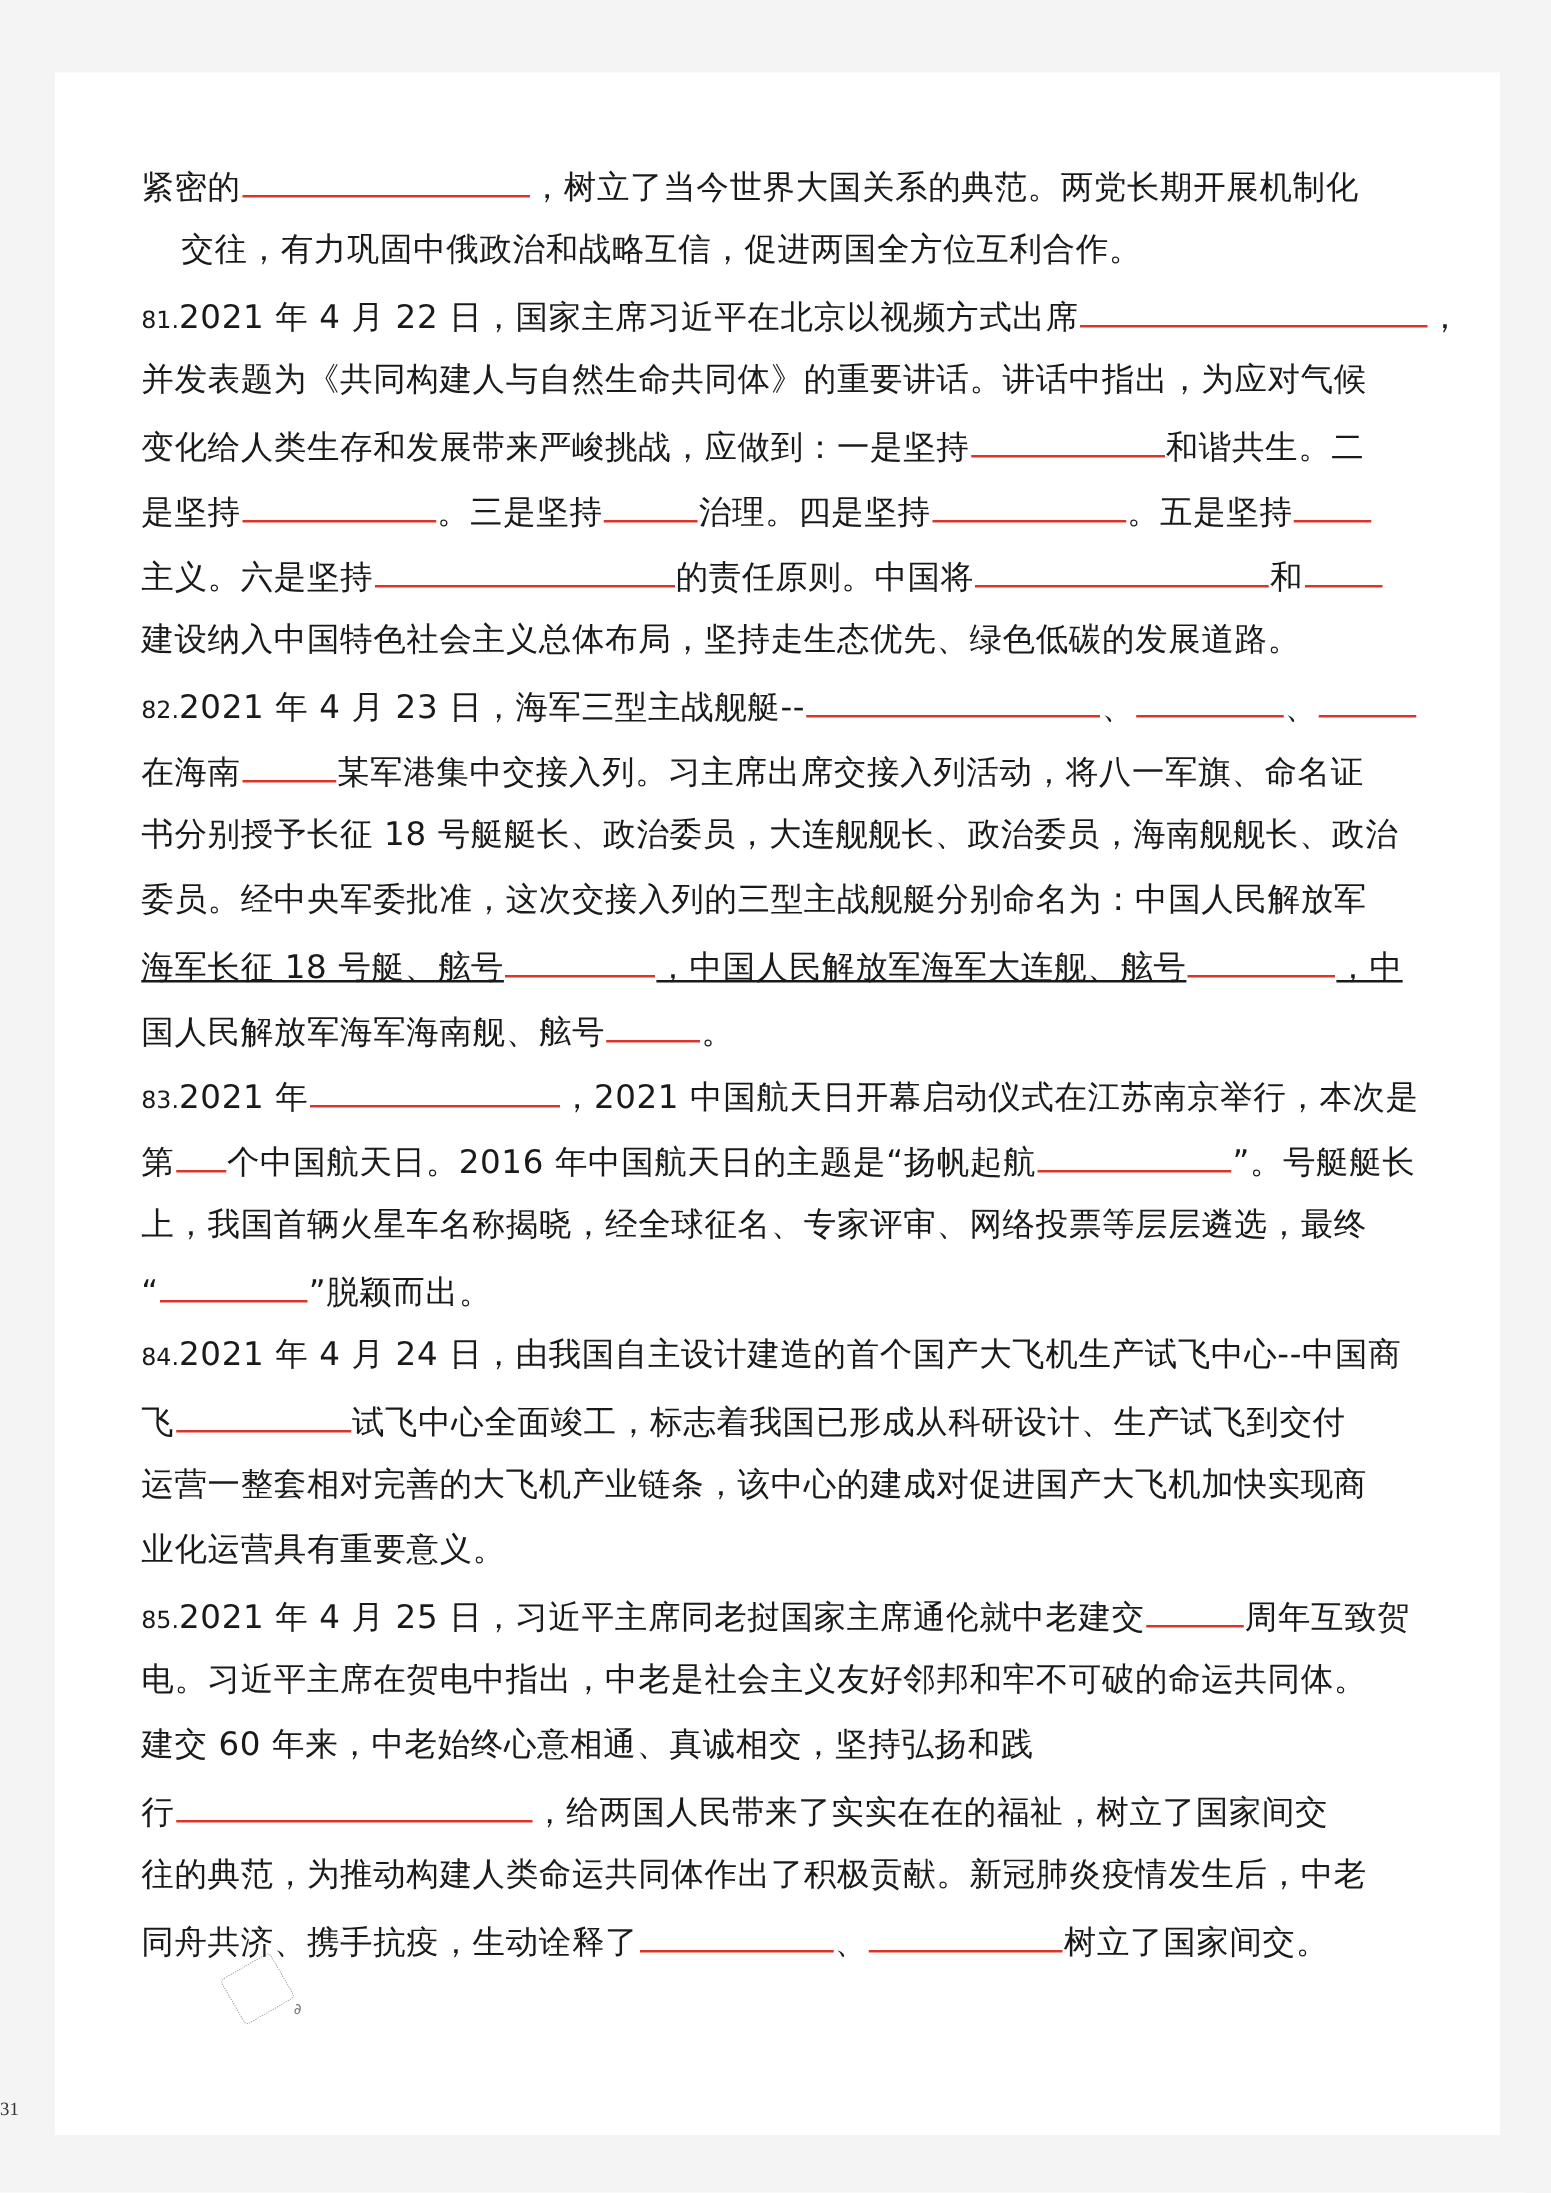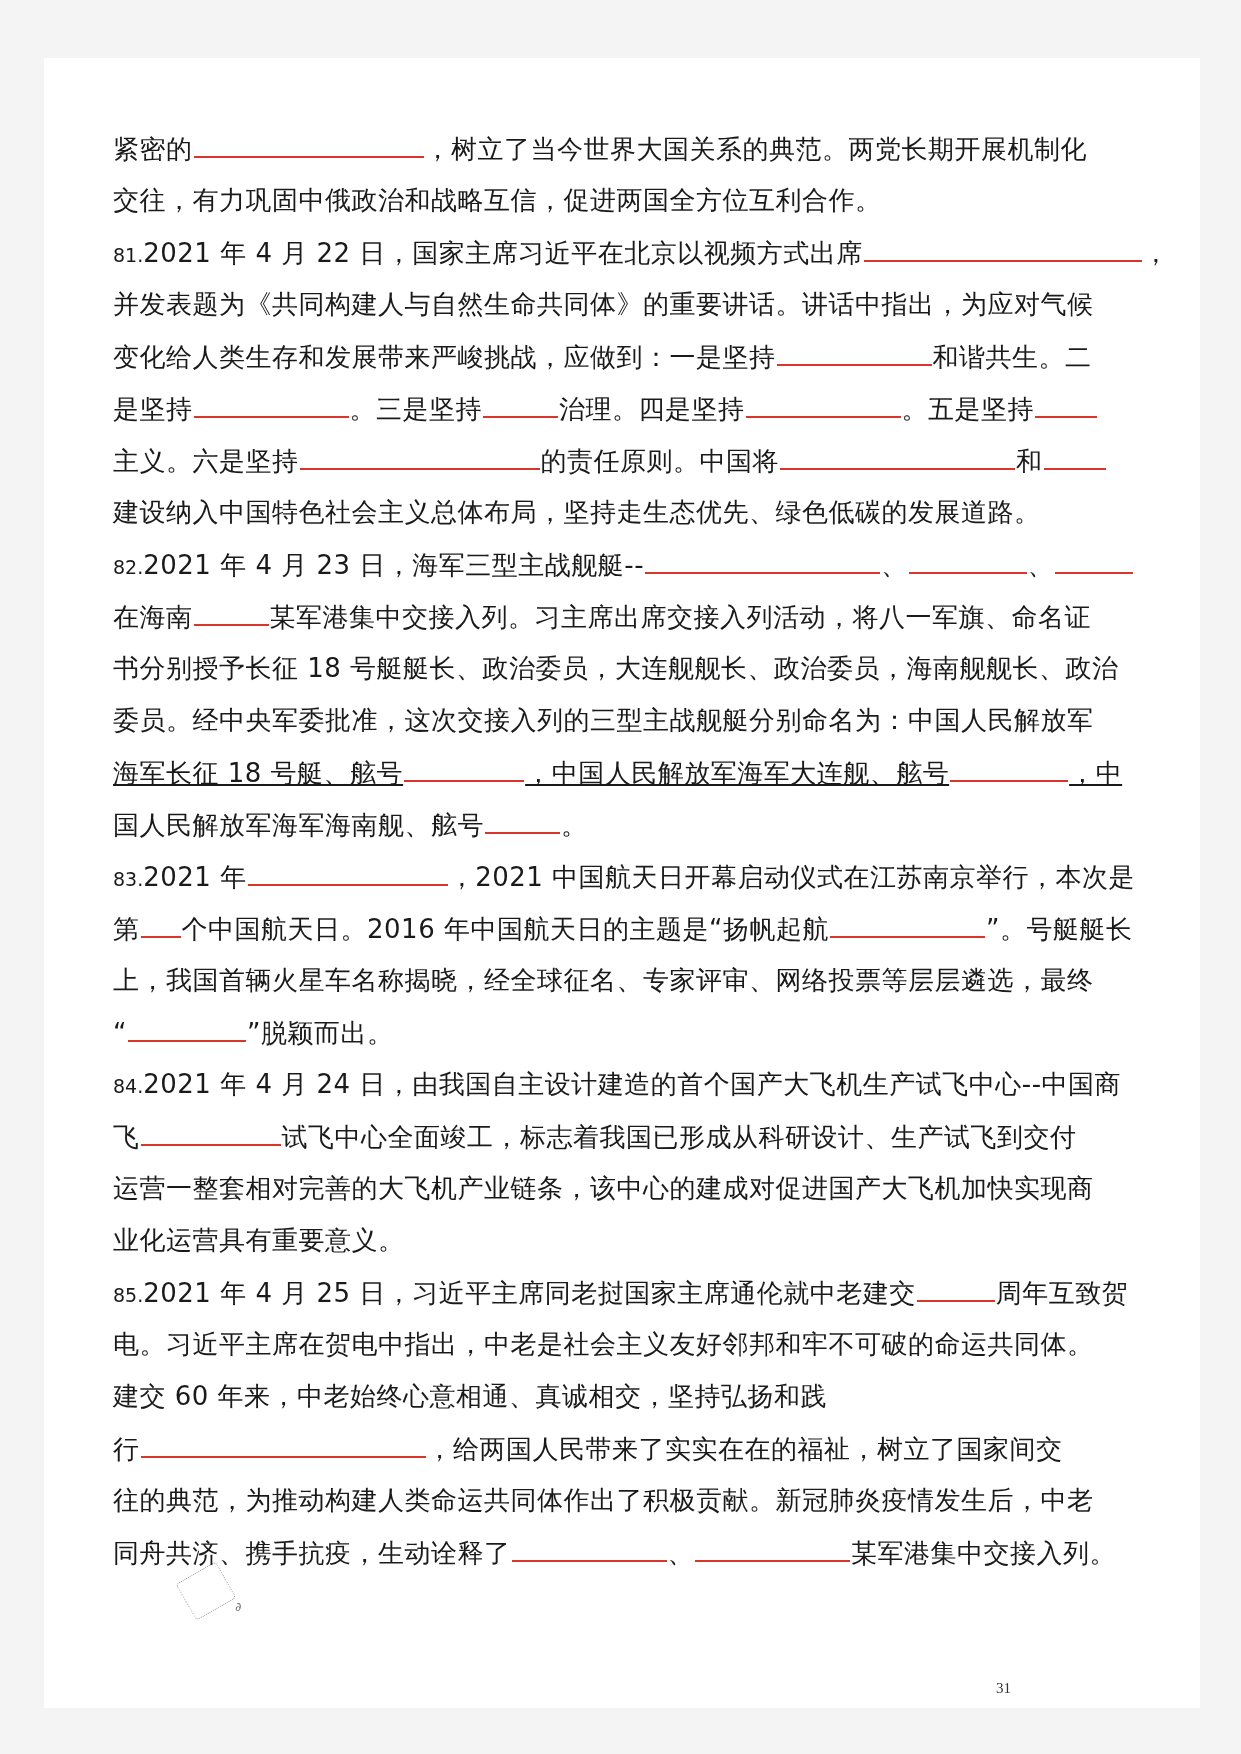--- a/index.html
+++ b/index.html
@@ -45,34 +45,34 @@
   }
   .stamp-tick {
     position: absolute;
     left: 235px; top: 1600px;
     font-size: 12px; color: #777;
   }
   .page-number {
     position: absolute;
     left: 0; width: 1011px;
     top: 1680px;
-    text-align: right;
+    text-align: left;
     font-family: "Liberation Serif", serif;
     font-size: 15px;
     color: #333;
   }
 </style>
 </head>
 <body>
 
 <div class="page"></div>
 
 <div id="lines">
     <div class="line" style="top: 128px;"><span>紧密的</span><span class="blank" style="width: 230px; border-bottom-color: rgb(217, 54, 43);"></span><span>，树立了当今世界大国关系的典范。两党长期开展机制化</span></div>
-    <div class="line" style="top: 180px;"><span>交往，有力巩固中俄政治和战略互信，促进两国全方位互利合作。</span></div>
+    <div class="line" style="top: 180px; margin-left: 32px;"><span>交往，有力巩固中俄政治和战略互信，促进两国全方位互利合作。</span></div>
     <div class="line" style="top: 232px;"><span class="qnum">81.</span><span>2021 年 4 月 22 日，国家主席习近平在北京以视频方式出席</span><span class="blank" style="width: 278px; border-bottom-color: rgb(217, 54, 43);"></span><span>，</span></div>
     <div class="line" style="top: 284px;"><span>并发表题为《共同构建人与自然生命共同体》的重要讲话。讲话中指出，为应对气候</span></div>
     <div class="line" style="top: 336px; font-family: Liberation Mono, monospace;"><span>变化给人类生存和发展带来严峻挑战，应做到：一是坚持</span><span class="blank" style="width: 155px; border-bottom-color: rgb(217, 54, 43);"></span><span>和谐共生。二</span></div>
     <div class="line" style="top: 388px;"><span>是坚持</span><span class="blank" style="width: 155px; border-bottom-color: rgb(217, 54, 43);"></span><span>。三是坚持</span><span class="blank" style="width: 75px; border-bottom-color: rgb(217, 54, 43);"></span><span>治理。四是坚持</span><span class="blank" style="width: 155px; border-bottom-color: rgb(217, 54, 43);"></span><span>。五是坚持</span><span class="blank" style="width: 62px; border-bottom-color: rgb(217, 54, 43);"></span></div>
     <div class="line" style="top: 440px;"><span>主义。六是坚持</span><span class="blank" style="width: 240px; border-bottom-color: rgb(217, 54, 43);"></span><span>的责任原则。中国将</span><span class="blank" style="width: 235px; border-bottom-color: rgb(217, 54, 43);"></span><span>和</span><span class="blank" style="width: 62px; border-bottom-color: rgb(217, 54, 43);"></span></div>
     <div class="line" style="top: 492px;"><span>建设纳入中国特色社会主义总体布局，坚持走生态优先、绿色低碳的发展道路。</span></div>
     <div class="line" style="top: 544px;"><span class="qnum">82.</span><span>2021 年 4 月 23 日，海军三型主战舰艇--</span><span class="blank" style="width: 235px; border-bottom-color: rgb(217, 54, 43);"></span><span>、</span><span class="blank" style="width: 118px; border-bottom-color: rgb(217, 54, 43);"></span><span>、</span><span class="blank" style="width: 78px; border-bottom-color: rgb(217, 54, 43);"></span></div>
     <div class="line" style="top: 596px;"><span>在海南</span><span class="blank" style="width: 75px; border-bottom-color: rgb(217, 54, 43);"></span><span>某军港集中交接入列。习主席出席交接入列活动，将八一军旗、命名证</span></div>
     <div class="line" style="top: 648px;"><span>书分别授予长征 18 号艇艇长、政治委员，大连舰舰长、政治委员，海南舰舰长、政治</span></div>
     <div class="line" style="top: 700px;"><span>委员。经中央军委批准，这次交接入列的三型主战舰艇分别命名为：中国人民解放军</span></div>
@@ -84,19 +84,19 @@
     <div class="line" style="top: 1012px;"><span>“</span><span class="blank" style="width: 118px; border-bottom-color: rgb(217, 54, 43);"></span><span>”脱颖而出。</span></div>
     <div class="line" style="top: 1064px;"><span class="qnum">84.</span><span>2021 年 4 月 24 日，由我国自主设计建造的首个国产大飞机生产试飞中心--中国商</span></div>
     <div class="line" style="top: 1116px;"><span>飞</span><span class="blank" style="width: 140px; border-bottom-color: rgb(217, 54, 43);"></span><span>试飞中心全面竣工，标志着我国已形成从科研设计、生产试飞到交付</span></div>
     <div class="line" style="top: 1168px;"><span>运营一整套相对完善的大飞机产业链条，该中心的建成对促进国产大飞机加快实现商</span></div>
     <div class="line" style="top: 1220px;"><span>业化运营具有重要意义。</span></div>
     <div class="line" style="top: 1272px;"><span class="qnum">85.</span><span>2021 年 4 月 25 日，习近平主席同老挝国家主席通伦就中老建交</span><span class="blank" style="width: 78px; border-bottom-color: rgb(217, 54, 43);"></span><span>周年互致贺</span></div>
     <div class="line" style="top: 1324px;"><span>电。习近平主席在贺电中指出，中老是社会主义友好邻邦和牢不可破的命运共同体。</span></div>
     <div class="line" style="top: 1376px;"><span>建交 60 年来，中老始终心意相通、真诚相交，坚持弘扬和践</span></div>
     <div class="line" style="top: 1428px;"><span>行</span><span class="blank" style="width: 285px; border-bottom-color: rgb(217, 54, 43);"></span><span>，给两国人民带来了实实在在的福祉，树立了国家间交</span></div>
     <div class="line" style="top: 1480px;"><span>往的典范，为推动构建人类命运共同体作出了积极贡献。新冠肺炎疫情发生后，中老</span></div>
-    <div class="line" style="top: 1532px;"><span>同舟共济、携手抗疫，生动诠释了</span><span class="blank" style="width: 155px; border-bottom-color: rgb(217, 54, 43);"></span><span>、</span><span class="blank" style="width: 155px; border-bottom-color: rgb(217, 54, 43);"></span><span>某军港集中交接入列。</span></div>
+    <div class="line" style="top: 1532px;"><span>同舟共济、携手抗疫，生动诠释了</span><span class="blank" style="width: 155px; border-bottom-color: rgb(217, 54, 43);"></span><span>、</span><span class="blank" style="width: 155px; border-bottom-color: rgb(217, 54, 43);"></span><span>树立了国家间交。</span></div>
   </div>
 
 <div class="stamp"></div>
 <div class="stamp-tick">∂</div>
 
 <div class="page-number">31</div>
 
 </body></html>

